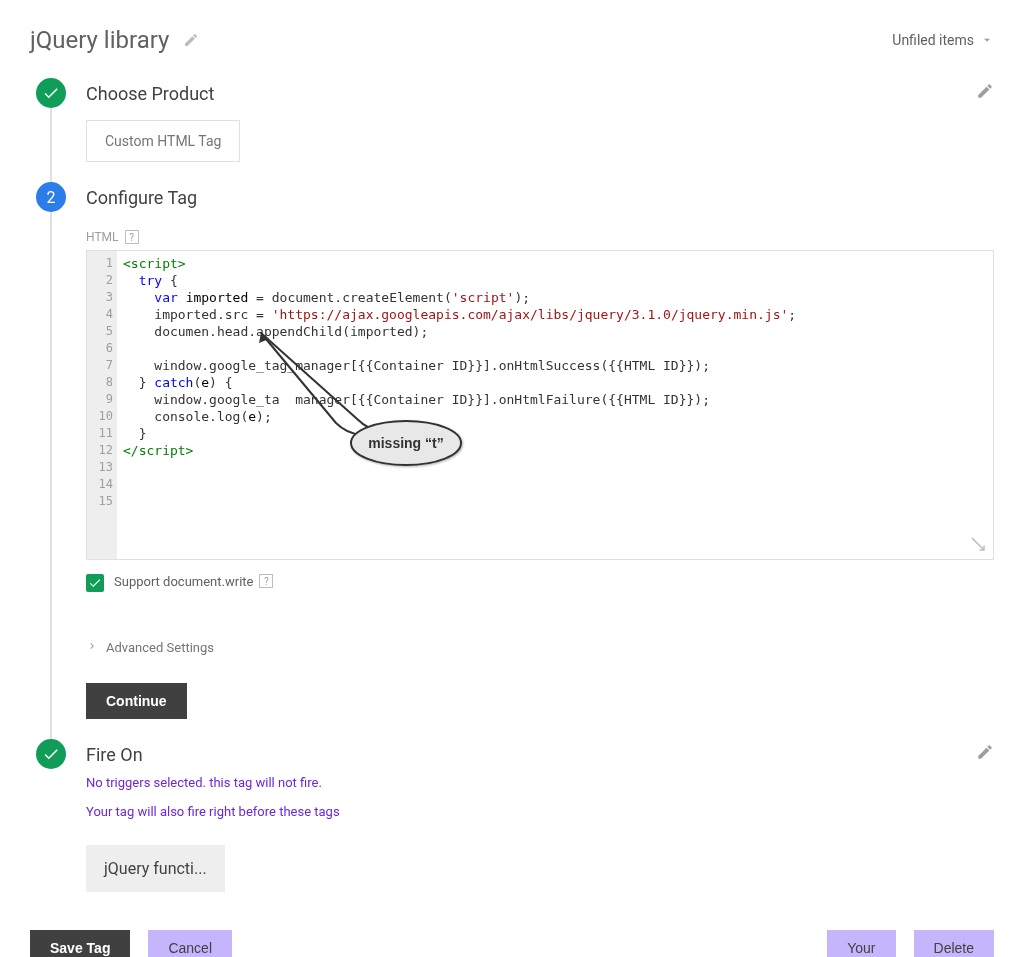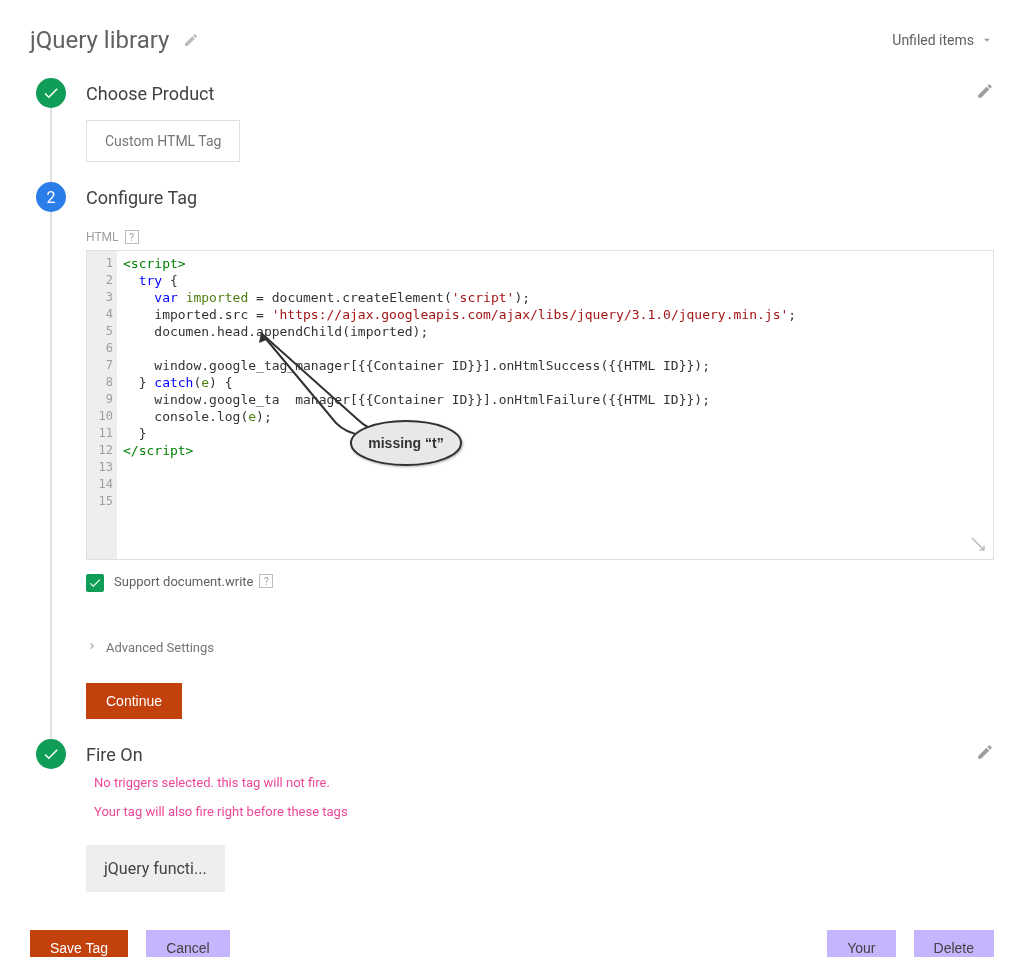--- a/index.html
+++ b/index.html
@@ -31,40 +31,40 @@
 
   .html-label { font-size:12px; color:#9e9e9e; margin-top:18px; display:flex; align-items:flex-start; }
   .help { width:14px; height:14px; border:1px solid #bdbdbd; display:inline-flex; align-items:center; justify-content:center; font-size:10px; color:#9e9e9e; margin-left:6px; cursor:pointer; }
 
   .editor { border:1px solid #e0e0e0; margin-top:6px; height:310px; display:flex; font-family: "Menlo","Consolas",monospace; font-size:13px; position:relative; }
   .gutter { width:30px; background:#eeeeee; text-align:right; color:#9e9e9e; font-size:12px; padding:4px 4px 0 0; line-height:17px; user-select:none; }
   .code { flex:1; padding:4px 6px 0 6px; white-space:pre; line-height:17px; color:#333; overflow:hidden; position:relative; }
   .tok-tag { color:#008000; }
   .tok-kw  { color:#0000ff; }
   .tok-str { color:#a31515; }
-  .tok-id  { color:#4d7c0f; }
+  .tok-id  { color:#000000; }
   .resize-handle { position:absolute; right:6px; bottom:6px; color:#bdbdbd; cursor:nwse-resize; }
 
   .callout { position:absolute; left:164px; top:82px; pointer-events:none; }
   .callout svg { overflow:visible; }
 
   .checkbox-row { display:flex; align-items:flex-start; margin-top:14px; }
   .chk { width:18px; height:18px; background:#0f9d58; border-radius:2px; display:flex; align-items:center; justify-content:center; color:#fff; font-size:13px; cursor:pointer; }
   .chk svg { width:14px; height:14px; }
   .checkbox-row .label { font-size:13px; color:#616161; margin-left:10px; }
 
   .advset { display:flex; align-items:center; margin-top:48px; color:#757575; font-size:13px; cursor:pointer; }
   .advset .chev { margin-right:8px; color:#9e9e9e; }
 
   .btn { display:inline-flex; align-items:center; justify-content:center; height:36px; padding:0 20px; font-size:14px; border:none; cursor:pointer; }
-  .btn-primary { background:#c2410c; color:#fff; }
+  .btn-primary { background:#404040; color:#fff;font-weight:bold; }
   .btn-secondary { background:#c4b5fd; color:#424242; }
   .continue { margin-top:28px; }
 
-  .fire-sub { font-size:13px; color:#ec4899; margin-top:6px;margin-left:8px; }
+  .fire-sub { font-size:13px; color:#6d28d9; margin-top:6px; }
   .fire-chip { display:inline-block; background:#eeeeee; padding:14px 18px; font-size:16px; color:#424242; margin-top:26px; }
 
   .footer { display:flex; align-items:center; margin-top:18px; }
   .footer .spacer { flex:1; }
   .footer .btn { margin-right:18px; }
   .footer .btn:last-child { margin-right:0; }
 
   .pencil svg, .chevron svg, .resize-handle svg { display:block; }
 </style>
 </head>

